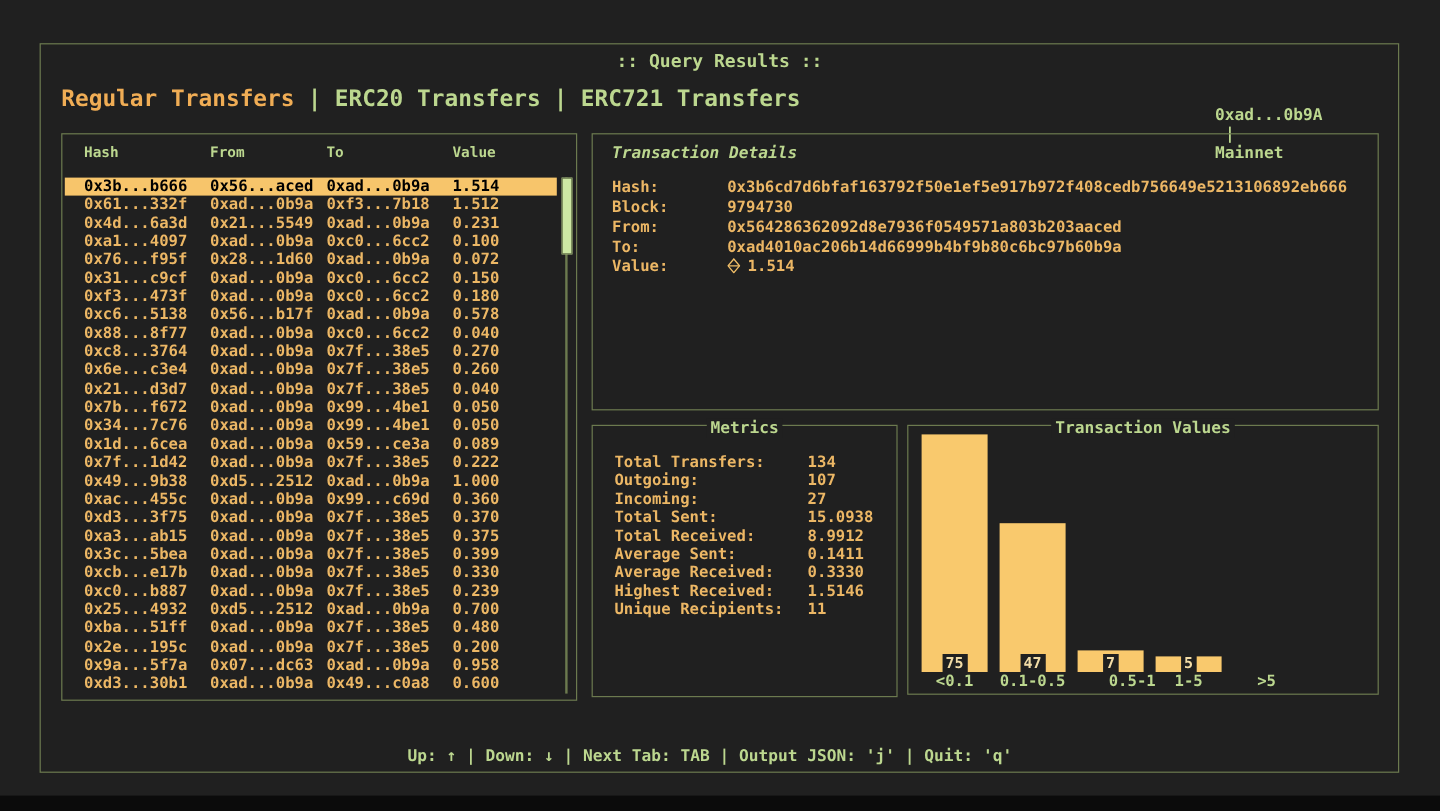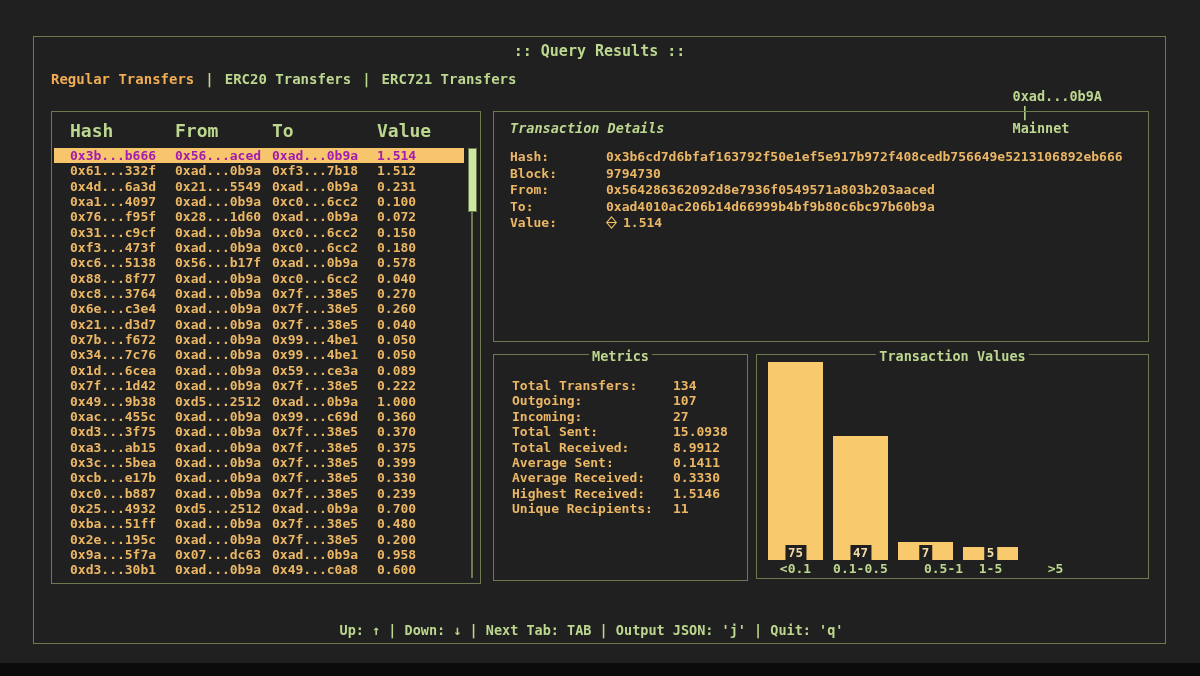--- a/index.html
+++ b/index.html
@@ -16,33 +16,33 @@
   html,body{width:1200px;height:676px;overflow:hidden;}
   body{
     background:var(--bg);
     font-family:"DejaVu Sans Mono","Liberation Mono",monospace;
     font-weight:bold;
     position:relative;
   }
   .bottom-band{position:absolute;left:0;right:0;bottom:0;height:13px;background:#0b0b0b;}
   .frame{position:absolute;left:33px;top:36px;width:1133px;height:608px;border:1px solid var(--border);}
   .app-title{position:absolute;top:5px;left:0;right:0;text-align:center;color:var(--green);font-size:15px;}
-  .tabs{position:absolute;left:17px;top:34px;display:flex;gap:11px;font-size:14px;white-space:pre;}
+  .tabs{position:absolute;left:17px;top:34px;display:flex;gap:11px;font-size:19px;white-space:pre;}
   .tab{color:var(--green);cursor:pointer;}
   .tab.active{color:var(--amber-bright);}
   .tab-sep{color:var(--green);}
   .account{position:absolute;right:63px;top:35px;color:var(--green);font-size:13.5px;white-space:pre;}
   .panel{position:absolute;border:1px solid var(--border);}
   
   .table-panel{left:17px;top:74px;width:430px;height:473px;}
-  .thead{position:absolute;top:8px;left:2px;right:18px;display:flex;padding-left:16px;color:var(--green);font-size:18px;}
+  .thead{position:absolute;top:8px;left:2px;right:18px;display:flex;padding-left:16px;color:var(--green);font-size:12px;}
   .c0{width:105px;} .c1{width:97px;} .c2{width:105px;} .c3{flex:1;}
   .trows{position:absolute;top:36px;left:2px;width:410px;}
   .trow{display:flex;padding-left:16px;height:15.35px;line-height:15.45px;font-size:13px;color:var(--amber);white-space:pre;cursor:pointer;}
-  .trow.selected{background:var(--sel-bg);color:#a21caf;}
+  .trow.selected{background:var(--sel-bg);color:#000000;}
   .scrollbar{position:absolute;top:36px;right:3px;bottom:5px;width:9px;}
   .scroll-track{position:absolute;left:3px;top:0;bottom:0;width:2px;background:var(--border);}
   .scroll-thumb{position:absolute;left:0;top:0;width:9px;height:64px;background:#cde8a4;border:1px solid var(--border);cursor:grab;}
   
   .details-panel{left:459px;top:74px;width:656px;height:231px;}
   .panel-title-inline{position:absolute;top:8px;left:16px;color:var(--green);font-size:13.5px;font-style:italic;}
   .fields{position:absolute;top:37px;left:16px;font-size:13px;}
   .frow{display:flex;height:16.5px;line-height:16.5px;color:var(--amber);white-space:pre;}
   .flabel{width:96px;}
   .fvalue svg{vertical-align:-2px;margin-right:6px;}

